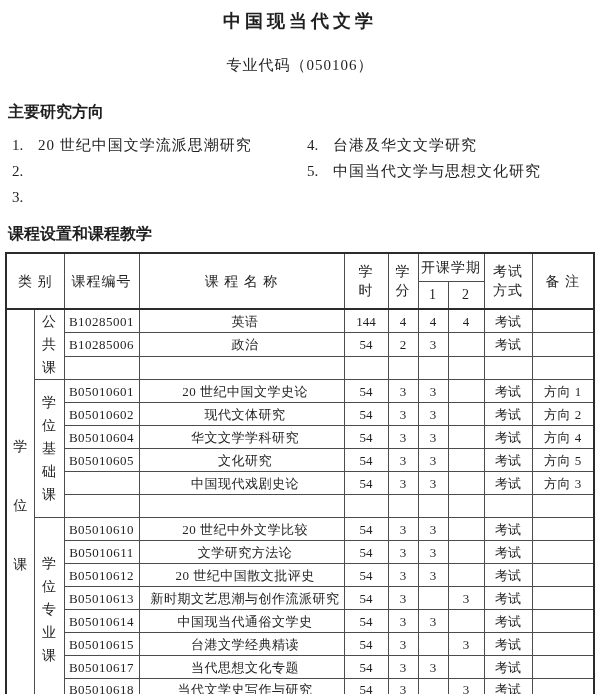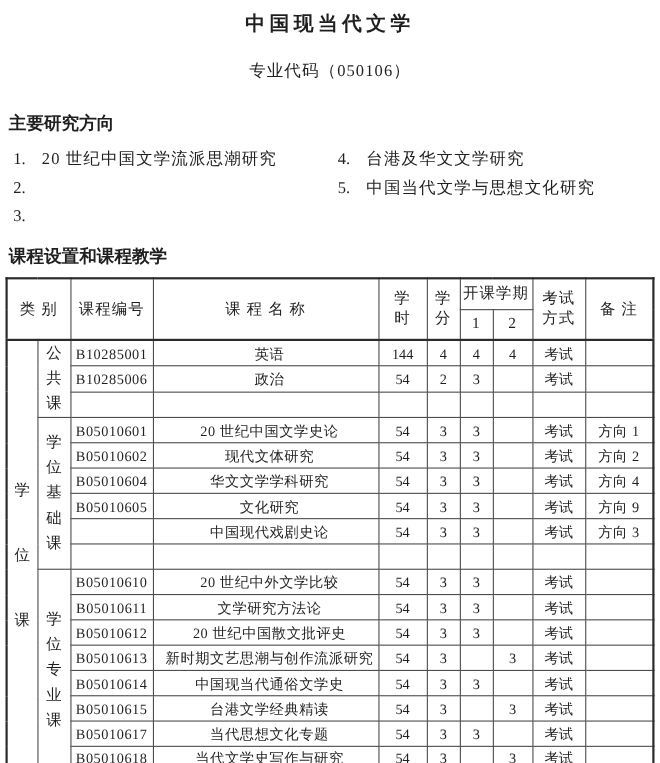--- a/index.html
+++ b/index.html
@@ -235,21 +235,21 @@
         <td class="col-remark">方向 4</td>
       </tr>
       <tr>
         <td class="col-code">B05010605</td>
         <td class="col-name">文化研究</td>
         <td class="col-hours">54</td>
         <td class="col-credits">3</td>
         <td class="col-sem1">3</td>
         <td class="col-sem2"></td>
         <td class="col-exam">考试</td>
-        <td class="col-remark">方向 9</td>
+        <td class="col-remark">方向 5</td>
       </tr>
       <tr>
         <td class="col-code"></td>
         <td class="col-name">中国现代戏剧史论</td>
         <td class="col-hours">54</td>
         <td class="col-credits">3</td>
         <td class="col-sem1">3</td>
         <td class="col-sem2"></td>
         <td class="col-exam">考试</td>
         <td class="col-remark">方向 3</td>

